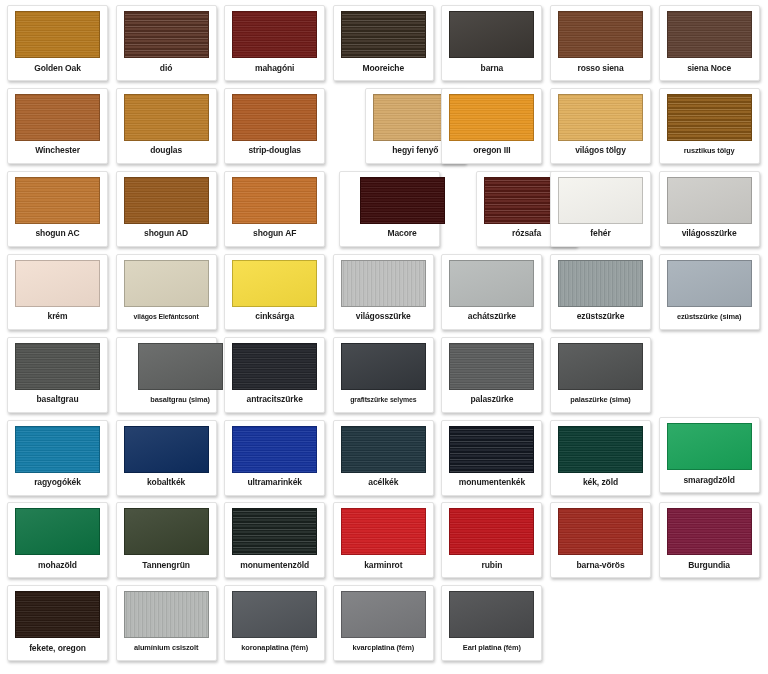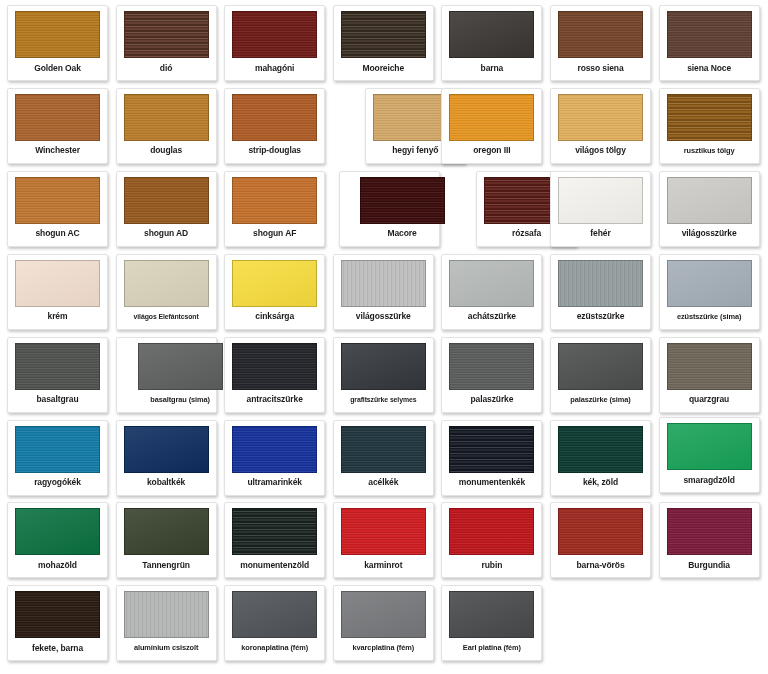--- a/index.html
+++ b/index.html
@@ -248,24 +248,20 @@
       <div class="swatch-label tinier">grafitszürke selymes</div>
     </div>
     <div class="swatch-card" style="left: 441.4px; top: 336.6px;">
       <div class="swatch-chip grain" style="background: rgb(90, 92, 92);"></div>
       <div class="swatch-label">palaszürke</div>
     </div>
     <div class="swatch-card" style="left: 550px; top: 336.6px;">
       <div class="swatch-chip smooth" style="background: rgb(76, 78, 78);"></div>
       <div class="swatch-label tiny">palaszürke (sima)</div>
     </div>
-    <div class="swatch-card" style="left: 658.6px; top: 336.6px;">
-      <div class="swatch-chip grain" style="background: rgb(110, 102, 89);"></div>
-      <div class="swatch-label">quarzgrau</div>
-    </div>
     <div class="swatch-card" style="left: 7px; top: 419.5px;">
       <div class="swatch-chip grain" style="background: rgb(20, 123, 166);"></div>
       <div class="swatch-label">ragyogókék</div>
     </div>
     <div class="swatch-card" style="left: 115.6px; top: 419.5px;">
       <div class="swatch-chip smooth" style="background: rgb(13, 44, 94);"></div>
       <div class="swatch-label">kobaltkék</div>
     </div>
     <div class="swatch-card" style="left: 224.2px; top: 419.5px;">
       <div class="swatch-chip grain" style="background: rgb(21, 50, 154);"></div>
@@ -310,21 +306,21 @@
     <div class="swatch-card" style="left: 550px; top: 502.4px;">
       <div class="swatch-chip grain" style="background: rgb(157, 42, 32);"></div>
       <div class="swatch-label">barna-vörös</div>
     </div>
     <div class="swatch-card" style="left: 658.6px; top: 502.4px;">
       <div class="swatch-chip grain" style="background: rgb(122, 27, 60);"></div>
       <div class="swatch-label">Burgundia</div>
     </div>
     <div class="swatch-card" style="left: 7px; top: 585.3px;">
       <div class="swatch-chip grain" style="background: rgb(42, 26, 18);"></div>
-      <div class="swatch-label">fekete, barna</div>
+      <div class="swatch-label">fekete, oregon</div>
     </div>
     <div class="swatch-card" style="left: 115.6px; top: 585.3px;">
       <div class="swatch-chip grain vertical" style="background: rgb(179, 182, 180);"></div>
       <div class="swatch-label tiny">alumínium csiszolt</div>
     </div>
     <div class="swatch-card" style="left: 224.2px; top: 585.3px;">
       <div class="swatch-chip smooth" style="background: rgb(78, 82, 87);"></div>
       <div class="swatch-label tiny">koronaplatina (fém)</div>
     </div>
     <div class="swatch-card" style="left: 332.8px; top: 585.3px;">

